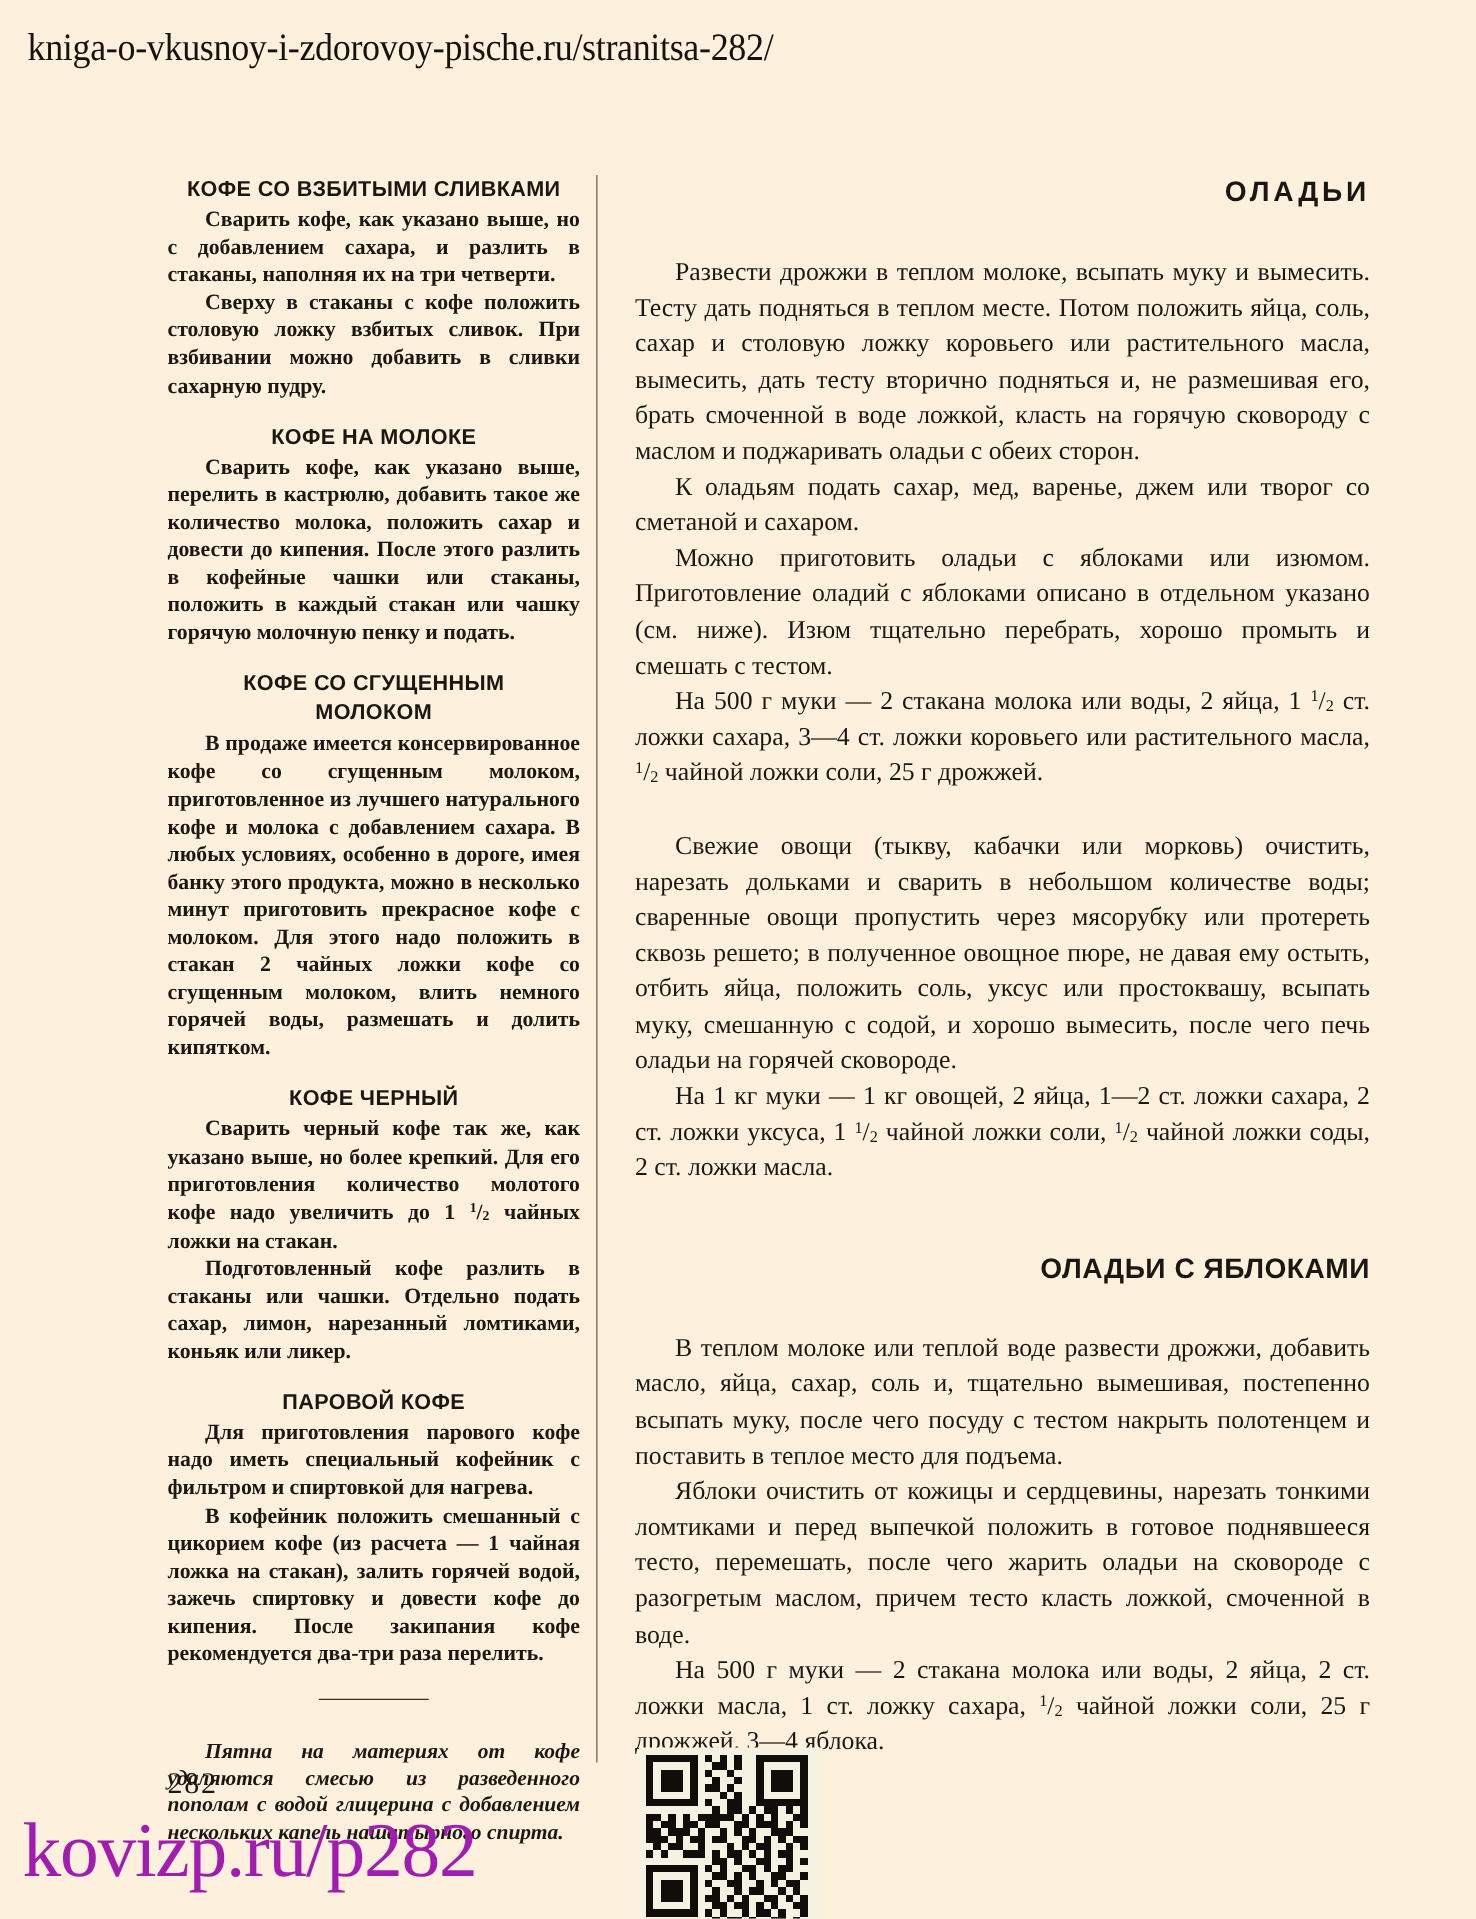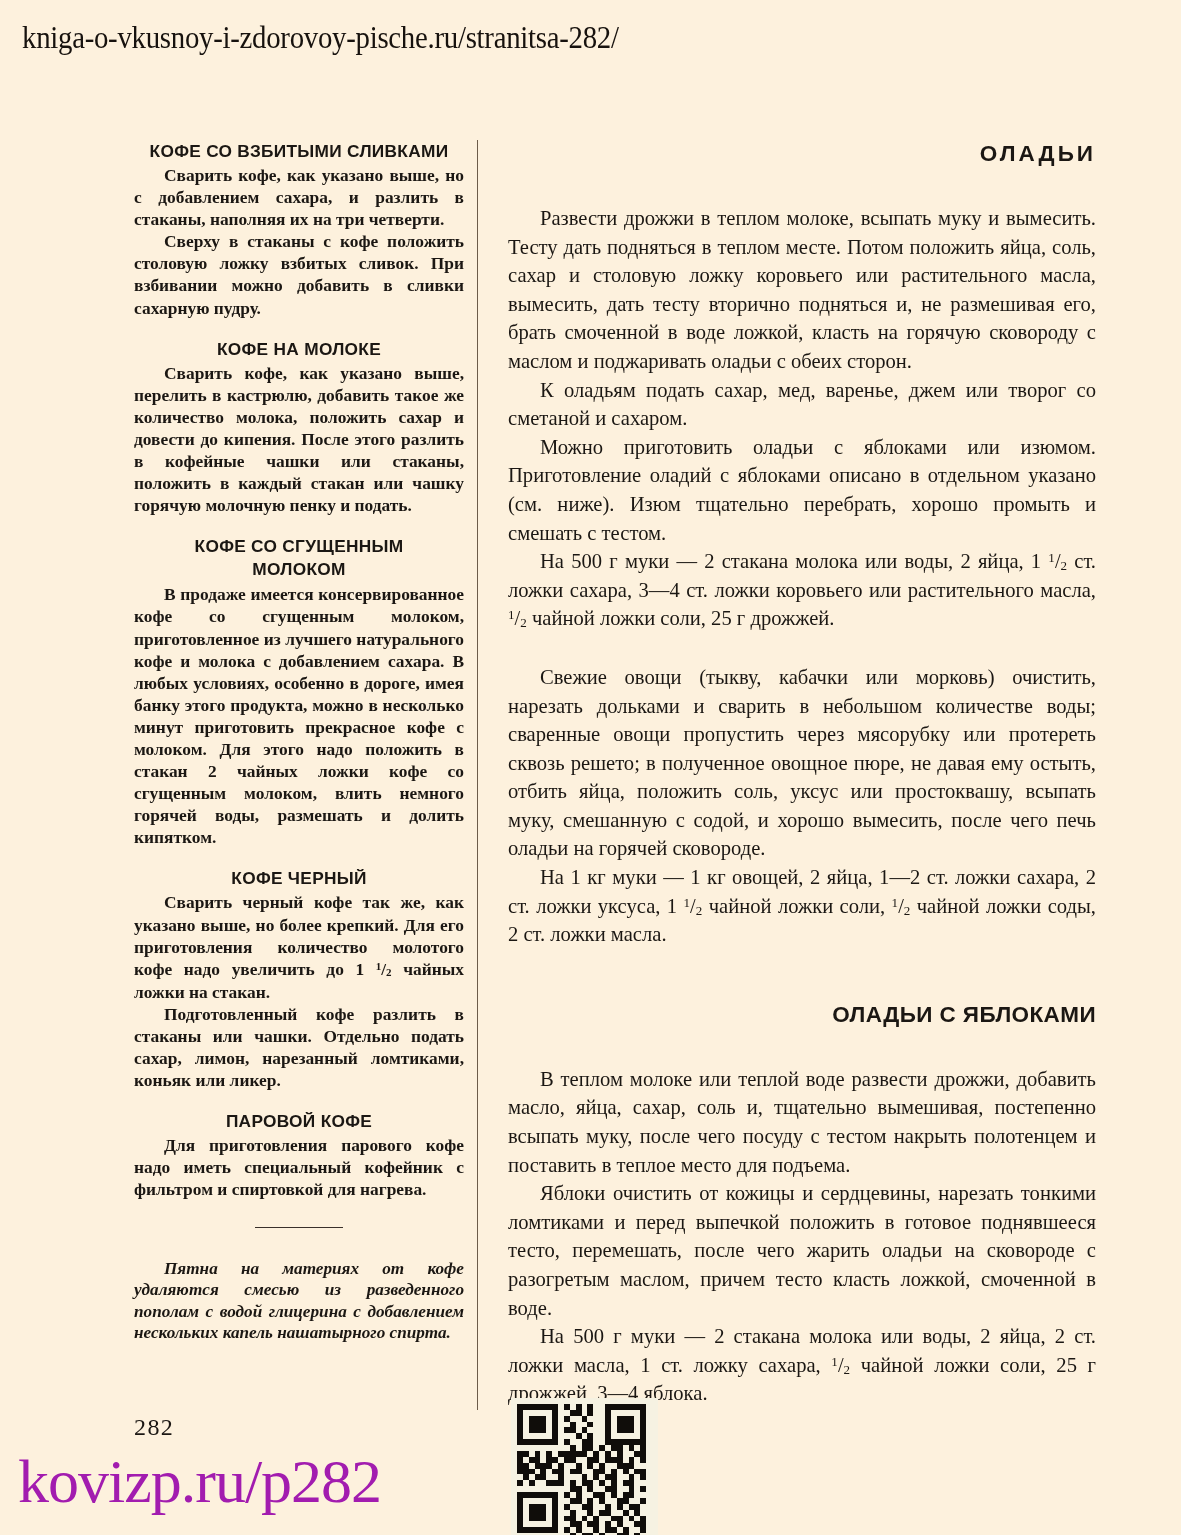--- a/index.html
+++ b/index.html
@@ -210,20 +210,21 @@
       <span>МОЛОКОМ</span>
     </h2>
     <p class="lastline-left">В продаже имеется консервированное кофе со сгущенным молоком, приготовленное из лучшего натурального кофе и молока с добавлением сахара. В любых условиях, особенно в дороге, имея банку этого продукта, можно в несколько минут приготовить прекрасное кофе с молоком. Для этого надо положить в стакан 2 чайных ложки кофе со сгущенным молоком, влить немного горячей воды, размешать и долить кипятком.</p>
 
     <h2 class="spaced">КОФЕ ЧЕРНЫЙ</h2>
     <p class="lastline-left"><span>Сварить черный кофе так же, как указано выше, но более крепкий. Для его приготовления количество молотого кофе надо увеличить до 1 </span><span class="frac"><sup>1</sup><span class="sl">/</span><sub>2</sub></span><span> чайных ложки на стакан.</span></p>
     <p class="lastline-left">Подготовленный кофе разлить в стаканы или чашки. Отдельно подать сахар, лимон, нарезанный ломтиками, коньяк или ликер.</p>
 
     <h2 class="spaced">ПАРОВОЙ КОФЕ</h2>
     <p>Для приготовления парового кофе надо иметь специальный кофейник с фильтром и спиртовкой для нагрева.</p>
+    <p class="lastline-left">В кофейник положить смешанный с цикорием кофе (из расчета — 1 чайная ложка на стакан), залить горячей водой, зажечь спиртовку и довести кофе до кипения. После закипания кофе рекомендуется два-три раза перелить.</p>
 
     <div class="rule"></div>
 
     <div class="note">
       <p class="lastline-left">Пятна на материях от кофе удаляются смесью из разведенного пополам с водой глицерина с добавлением нескольких капель нашатырного спирта.</p>
     </div>
   </div>
 
   <div class="col-right">
 

